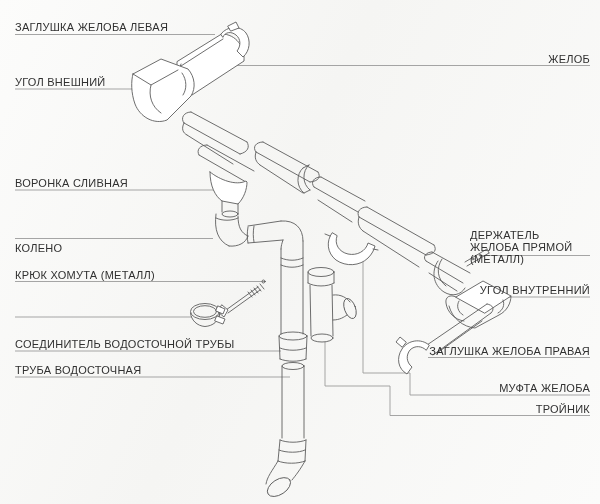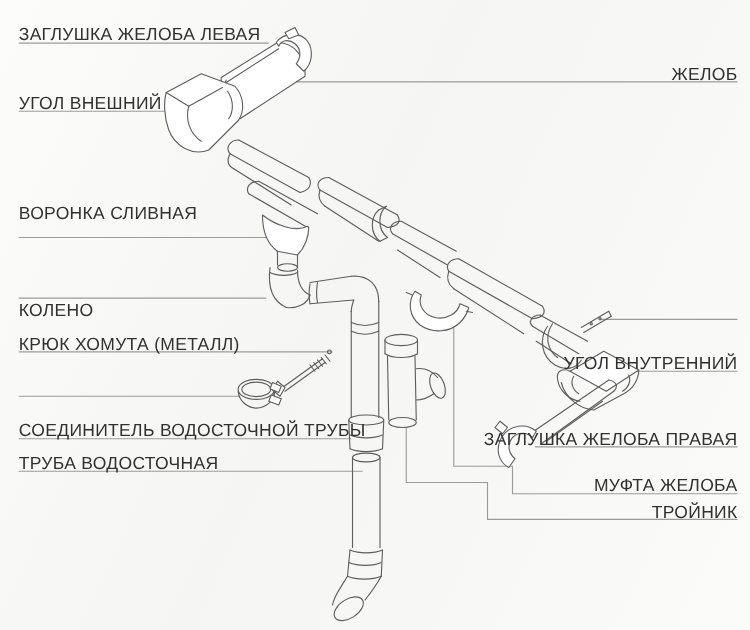--- a/index.html
+++ b/index.html
@@ -13,21 +13,21 @@
   .stage{
     position:relative;
     width:600px;height:504px;
     background:linear-gradient(115deg,#fcfcfb 0%,#f5f5f3 45%,#fbfbfa 100%);
     background-color:var(--background);
     overflow:hidden;
   }
   .stage svg{position:absolute;left:0;top:0;}
   .lbl{
     position:absolute;
-    font-size:14px;
+    font-size:11px;
     line-height:12px;
     letter-spacing:.25px;
     color:var(--label-text);
     text-transform:uppercase;
     white-space:nowrap;
   }
   .lbl.left{left:15px;}
   .lbl.right{right:10px;text-align:left;}
   .lbl.wrap{white-space:normal;width:120px;}
   .leader path{stroke:var(--leader-line);stroke-width:.9;fill:none;}
@@ -234,25 +234,26 @@
         <path d="M482,321 L437,353"></path>
         <path class="fill" d="M429,345 C421,338 408,340 402,349 C396,358 398,369 407,374 L412,367 C406,362 406,355 410,350 C415,345 422,346 426,350 Z"></path>
         <path class="fill" d="M402,347 L396,342 L400,337 L406,342 Z"></path>
       </g>
 
     </g>
   </svg>
 
   <div class="lbl left" style="top:21px">ЗАГЛУШКА ЖЕЛОБА ЛЕВАЯ</div>
   <div class="lbl left" style="top:76px">УГОЛ ВНЕШНИЙ</div>
-  <div class="lbl left" style="top:164px">ВОРОНКА СЛИВНАЯ</div>
+  <div class="lbl left" style="top:177px">ВОРОНКА СЛИВНАЯ</div>
   <div class="lbl left" style="top:242px">КОЛЕНО</div>
   <div class="lbl left" style="top:269px">КРЮК ХОМУТА (металл)</div>
   <div class="lbl left" style="top:338px">СОЕДИНИТЕЛЬ ВОДОСТОЧНОЙ ТРУБЫ</div>
   <div class="lbl left" style="top:364px">ТРУБА ВОДОСТОЧНАЯ</div>
 
   <div class="lbl right" style="top:53px">ЖЕЛОБ</div>
+  <div class="lbl right wrap" style="top:229px">ДЕРЖАТЕЛЬ ЖЕЛОБА ПРЯМОЙ (металл)</div>
   <div class="lbl right" style="top:284px">УГОЛ ВНУТРЕННИЙ</div>
   <div class="lbl right" style="top:345px">ЗАГЛУШКА ЖЕЛОБА ПРАВАЯ</div>
   <div class="lbl right" style="top:382px">МУФТА ЖЕЛОБА</div>
   <div class="lbl right" style="top:403px">ТРОЙНИК</div>
 
 </div>
 
 </body></html>

